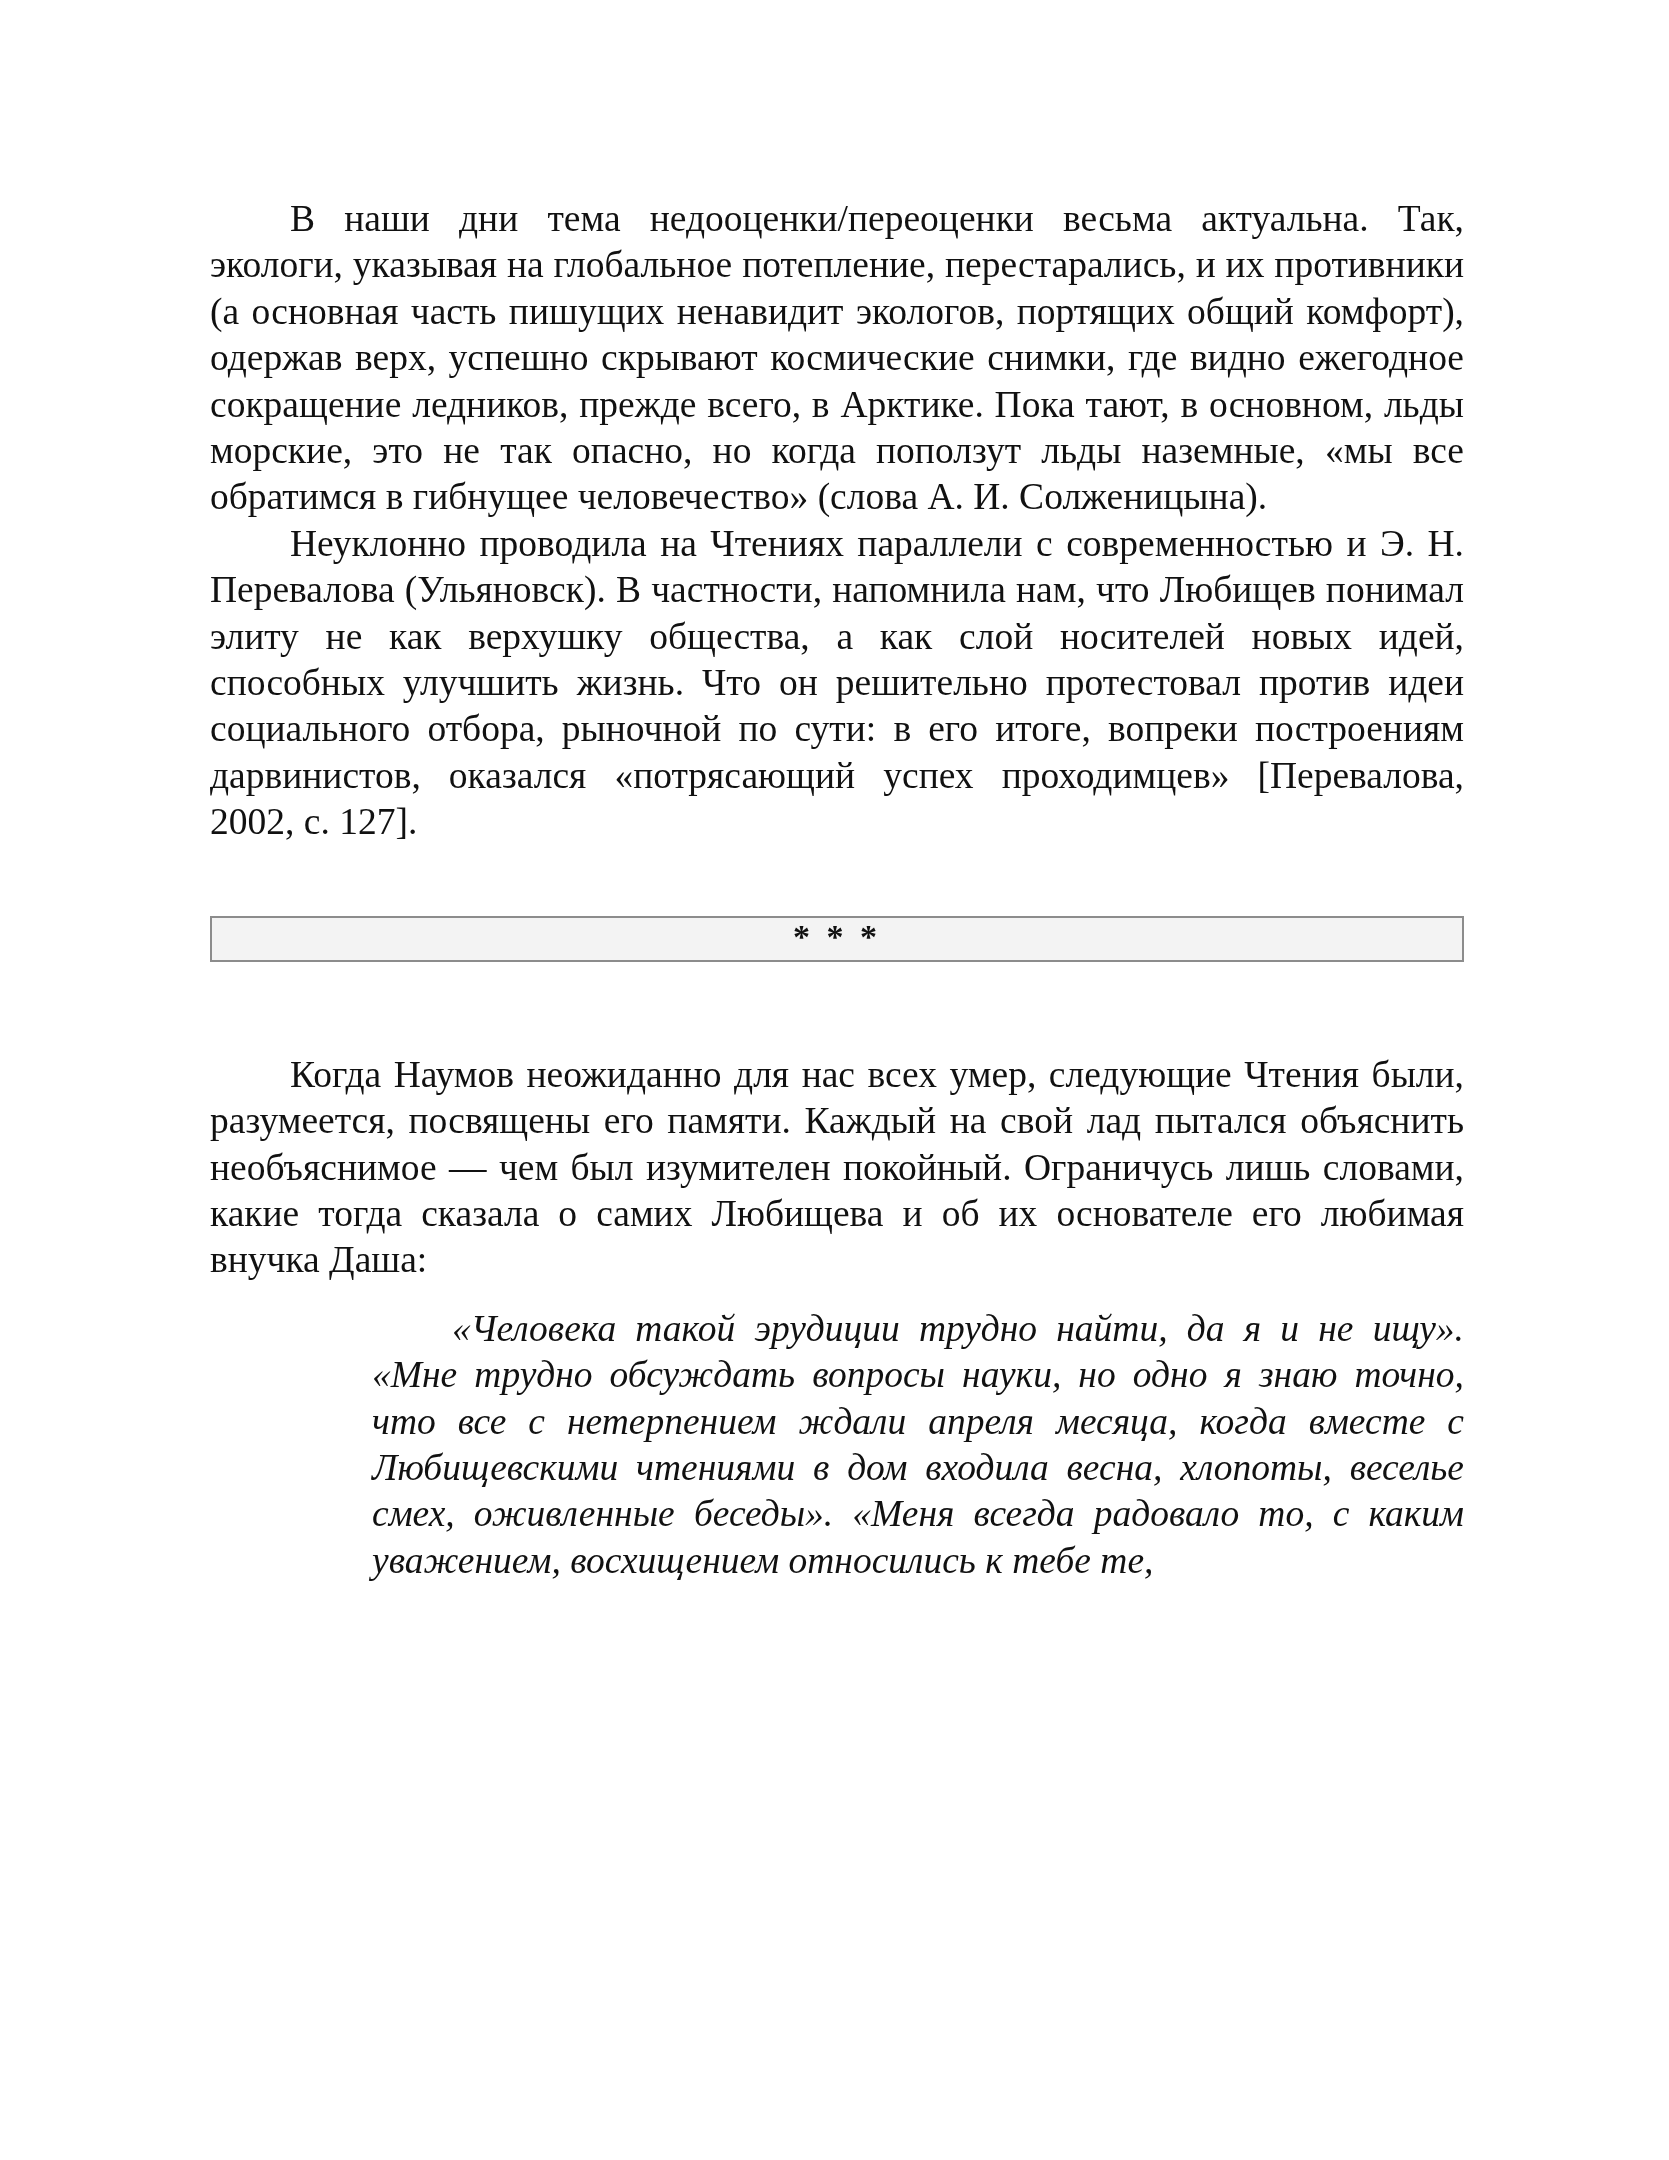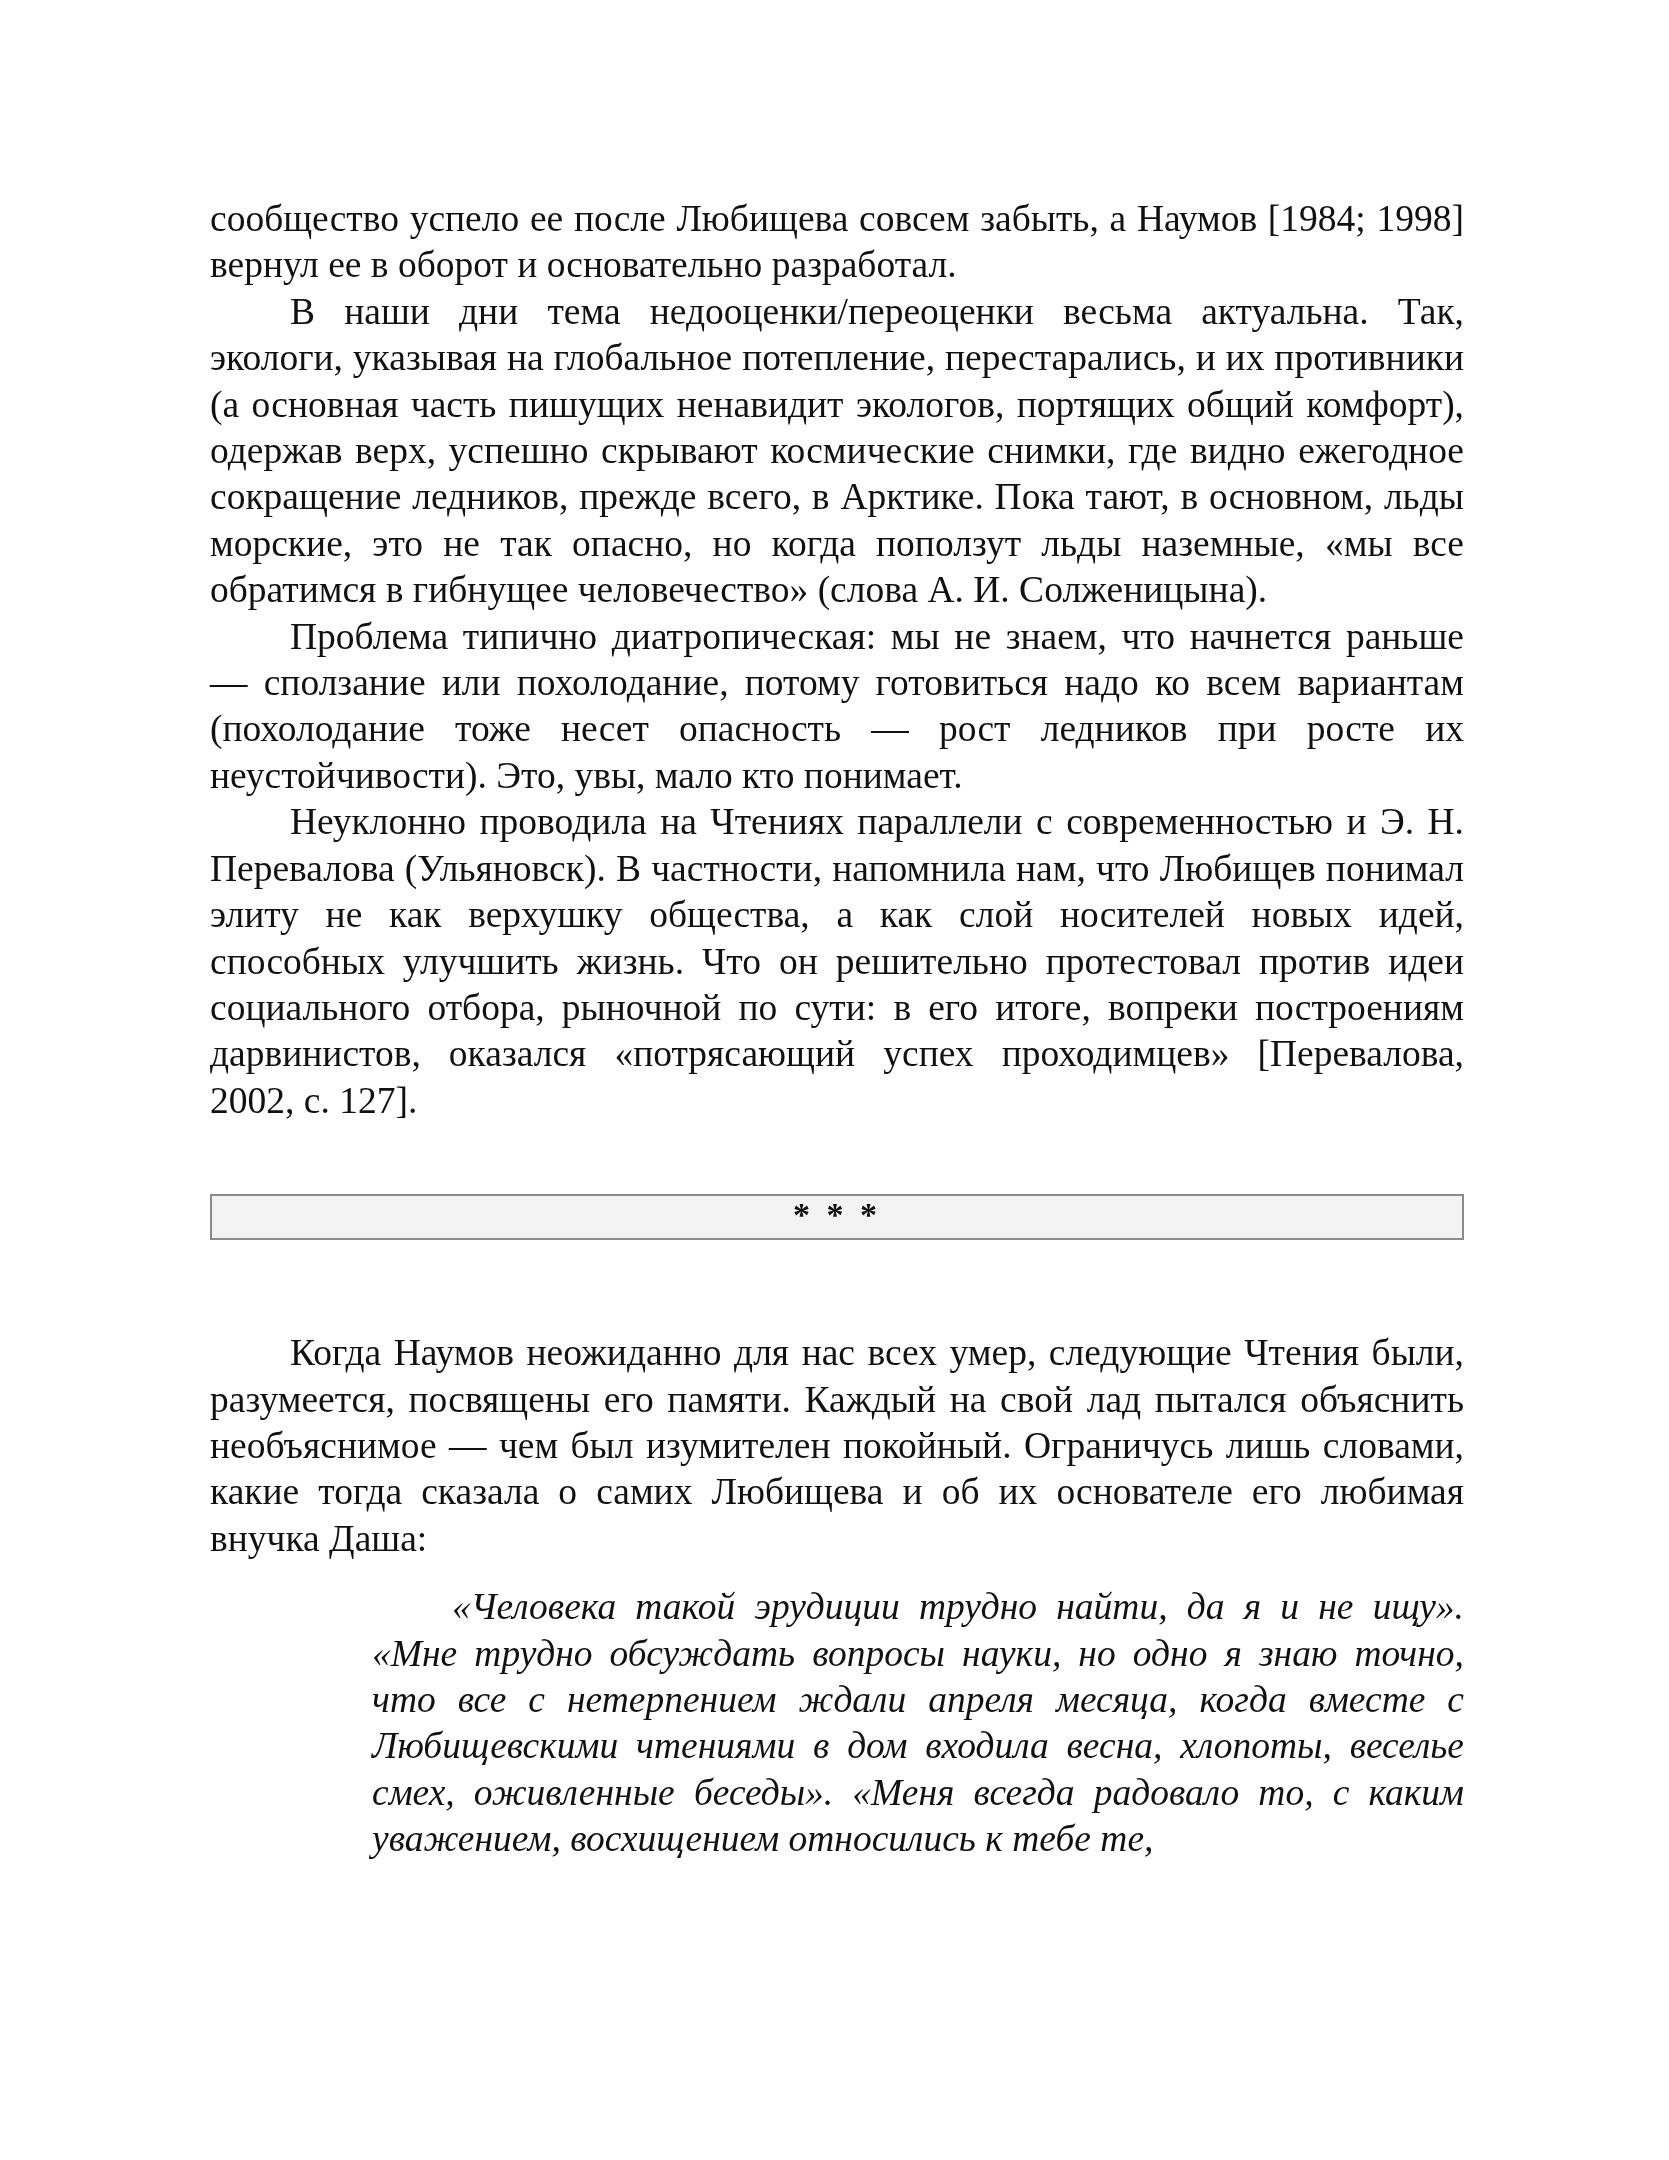--- a/index.html
+++ b/index.html
@@ -17,23 +17,21 @@
     font-size: 34px; line-height: 38px; font-weight: bold; letter-spacing: 4px;
   }
   .after-sep { margin-top: 90px; }
   .quote { margin-left: 162px; margin-top: 22px; font-style: italic; }
   .quote p.first { text-indent: 80px; }
 </style>
 </head>
 <body>
 
 <div class="page">
-  <p>сообщество успело ее после Любищева совсем забыть, а Наумов [1984; 1998] вернул ее в оборот и основательно разработал.</p>
   <p class="indent">В наши дни тема недооценки/переоценки весьма актуальна. Так, экологи, указывая на глобальное потепление, перестарались, и их противники (а основная часть пишущих ненавидит экологов, портящих общий комфорт), одержав верх, успешно скрывают космические снимки, где видно ежегодное сокращение ледников, прежде всего, в Арктике. Пока тают, в основном, льды морские, это не так опасно, но когда поползут льды наземные, «мы все обратимся в гибнущее человечество» (слова А. И. Солженицына).</p>
-  <p class="indent">Проблема типично диатропическая: мы не знаем, что начнется раньше — сползание или похолодание, потому готовиться надо ко всем вариантам (похолодание тоже несет опасность — рост ледников при росте их неустойчивости). Это, увы, мало кто понимает.</p>
   <p class="indent">Неуклонно проводила на Чтениях параллели с современностью и Э. Н. Перевалова (Ульяновск). В частности, напомнила нам, что Любищев понимал элиту не как верхушку общества, а как слой носителей новых идей, способных улучшить жизнь. Что он решительно протестовал против идеи социального отбора, рыночной по сути: в его итоге, вопреки построениям дарвинистов, оказался «потрясающий успех проходимцев» [Перевалова, 2002, с. 127].</p>
 
   <div class="separator">* * *</div>
 
   <p class="indent after-sep">Когда Наумов неожиданно для нас всех умер, следующие Чтения были, разумеется, посвящены его памяти. Каждый на свой лад пытался объяснить необъяснимое — чем был изумителен покойный. Ограничусь лишь словами, какие тогда сказала о самих Любищева и об их основателе его любимая внучка Даша:</p>
 
   <div class="quote">
     <p class="first">«Человека такой эрудиции трудно найти, да я и не ищу». «Мне трудно обсуждать вопросы науки, но одно я знаю точно, что все с нетерпением ждали апреля месяца, когда вместе с Любищевскими чтениями в дом входила весна, хлопоты, веселье смех, оживленные беседы». «Меня всегда радовало то, с каким уважением, восхищением относились к тебе те,</p>
   </div>
 </div>

